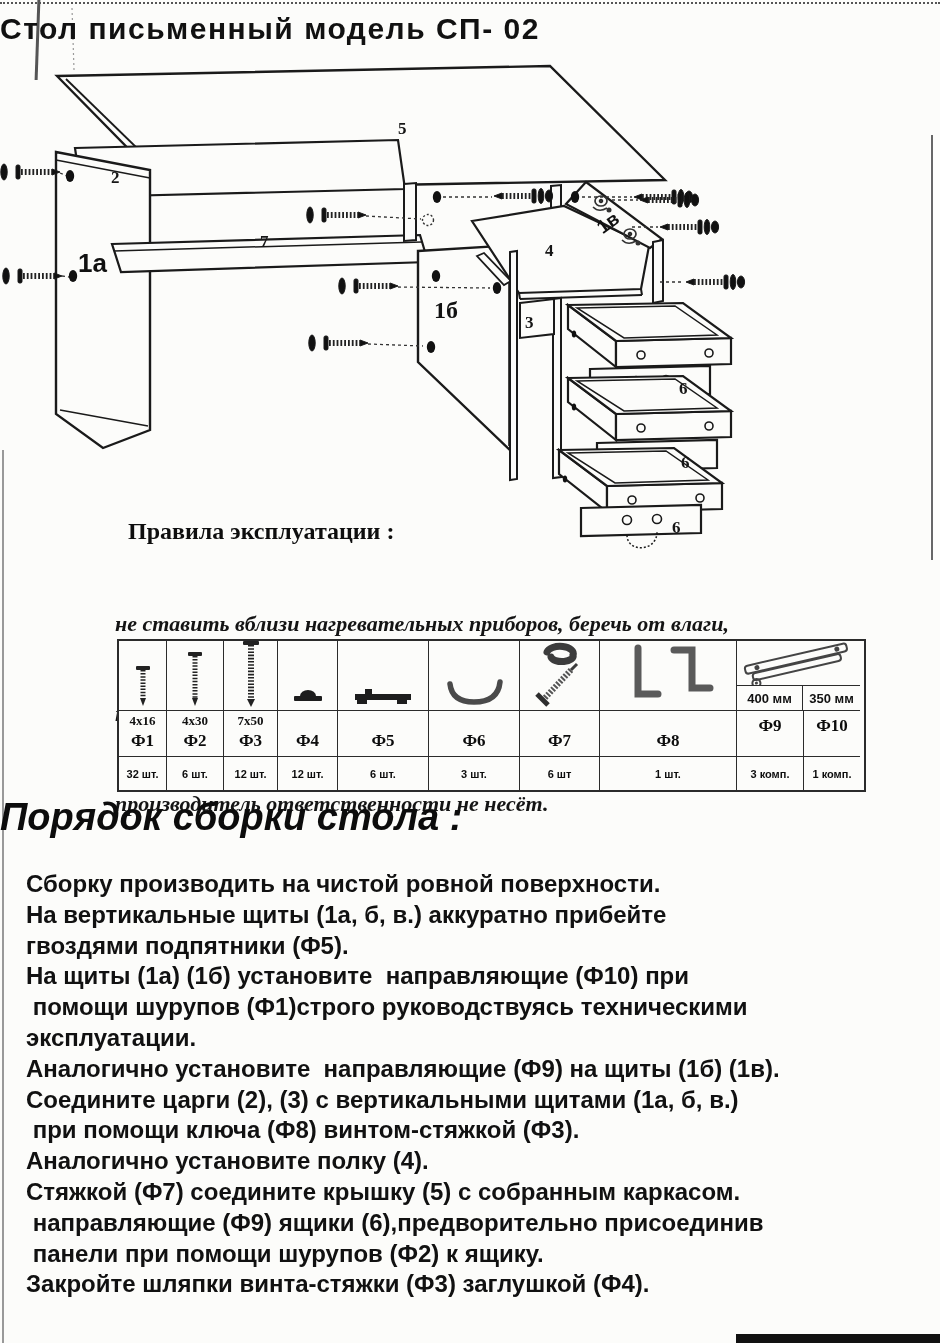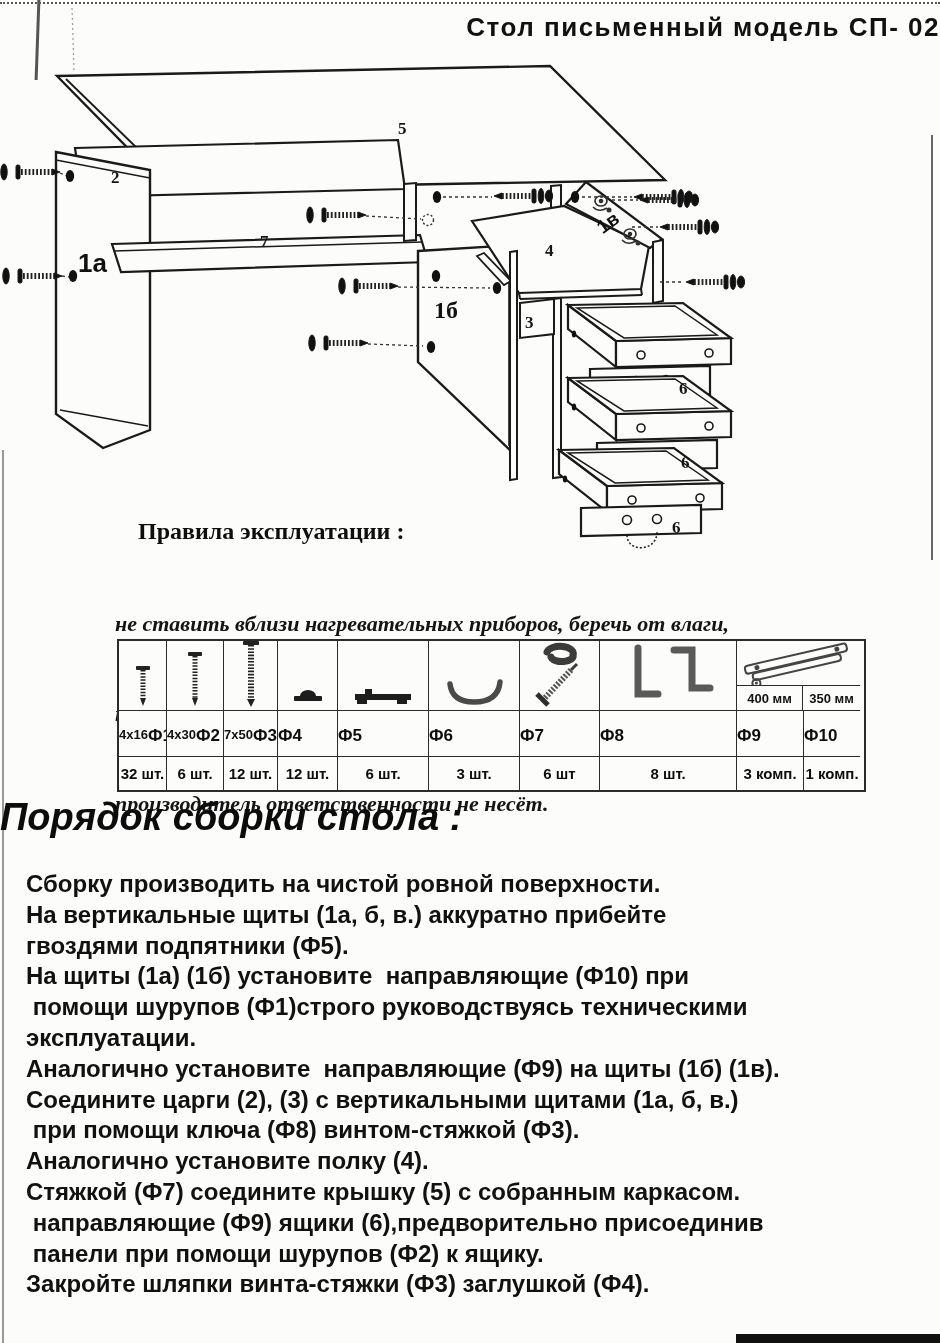--- a/index.html
+++ b/index.html
@@ -5,47 +5,47 @@
   html,body{margin:0;padding:0;background:#ffffff;}
   .page{position:relative;width:940px;height:1343px;background:#fcfcfa;overflow:hidden;
         font-family:"Liberation Sans",sans-serif;color:#151515;}
   
   .top-edge{position:absolute;left:0;top:2px;width:940px;height:0;border-top:2px dotted #555;}
   .right-line{position:absolute;left:931px;top:135px;width:2px;height:425px;background:#666;}
   .left-line{position:absolute;left:2px;top:450px;width:2px;height:893px;background:#999;}
   .corner-bar{position:absolute;left:736px;top:1334px;width:204px;height:9px;background:#111;}
   .fold-squiggle{position:absolute;left:36px;top:0;width:3px;height:80px;background:#555;transform:rotate(2deg);}
 
-  .title{position:absolute;left:0;top:12px;width:940px;text-align:right;
-         font-weight:bold;font-size:26px;letter-spacing:1.5px;color:#111;}
+  .title{position:absolute;left:0;top:12px;width:940px;text-align:left;
+         font-weight:bold;font-size:30px;letter-spacing:1.5px;color:#111;}
 
   .diagram{position:absolute;left:0;top:0;width:940px;height:565px;}
   .diagram *{vector-effect:none;}
   .dl-serif{font-family:"Liberation Serif",serif;font-weight:700;font-size:17px;fill:#161616;}
   .dl-1a{font-family:"Liberation Sans",sans-serif;font-weight:700;font-size:26px;fill:#111;}
   .dl-1b{font-family:"Liberation Serif",serif;font-weight:700;font-size:24px;fill:#111;}
   .dl-1v{font-family:"Liberation Sans",sans-serif;font-weight:700;font-size:19px;fill:#111;}
 
   .rules{position:absolute;left:115px;top:518px;width:740px;}
-  .rules-heading{font-family:"Liberation Serif",serif;font-weight:700;font-size:24px;margin-left:23px;color:#0e0e0e;}
+  .rules-heading{font-family:"Liberation Serif",serif;font-weight:700;font-size:24px;margin-left:13px;color:#0e0e0e;}
   .rules-lines{margin-top:4px;font-family:"Liberation Serif",serif;font-style:italic;font-weight:700;
                font-size:22px;line-height:30px;color:#141414;white-space:pre;}
 
   .parts-table{position:absolute;left:117px;top:639px;width:745px;
                display:grid;grid-template-columns:48px 57px 54px 60px 91px 91px 80px 137px 67px 56px;
                grid-template-rows:70px 46px 33px;border:2px solid #2b2b2b;background:#fcfcfa;}
   .tcell{border-right:1.6px solid #2b2b2b;border-bottom:1.6px solid #2b2b2b;box-sizing:border-box;
          display:flex;align-items:center;justify-content:center;overflow:hidden;}
   .tcell.noright{border-right:none;}
   .tcell.nobottom{border-bottom:none;}
   .icon-cell{align-items:flex-end;padding-bottom:2px;}
-  .label-cell{flex-direction:row;justify-content:flex-start;padding-top:2px;}
+  .label-cell{flex-direction:column;justify-content:flex-start;padding-top:2px;font-family:Liberation Serif, serif;}
   .size-txt{font-size:13px;font-weight:700;line-height:15px;height:15px;color:#111;}
   .flabel{font-size:17px;font-weight:700;color:#0d0d0d;margin-top:3px;}
-  .qty-cell{font-size:15px;font-weight:700;color:#0d0d0d;}
+  .qty-cell{font-size:11px;font-weight:700;color:#0d0d0d;}
   .rail-cell{flex-direction:column;justify-content:flex-end;padding:0;align-items:stretch;}
   .rail-wrap{display:flex;justify-content:center;align-items:flex-end;height:44px;}
   .size-row{display:flex;border-top:1.6px solid #2b2b2b;height:24px;}
   .size-half{flex:0 0 65px;display:flex;align-items:center;justify-content:center;
              font-size:13px;font-weight:700;color:#111;}
   .size-half.second{flex:1 1 auto;border-left:1.6px solid #2b2b2b;}
 
   .assembly-heading{position:absolute;left:0;top:796px;width:940px;text-align:left;padding-right:90px;
                     box-sizing:border-box;font-weight:700;font-style:italic;font-size:38px;color:#0c0c0c;}
   .instructions{position:absolute;left:26px;top:869px;width:912px;
@@ -332,21 +332,21 @@
       <div class="flabel">Ф10</div>
     </div>
 
     <div class="tcell qty-cell nobottom" style="grid-area:3/1">32 шт.</div>
     <div class="tcell qty-cell nobottom" style="grid-area:3/2">6 шт.</div>
     <div class="tcell qty-cell nobottom" style="grid-area:3/3">12 шт.</div>
     <div class="tcell qty-cell nobottom" style="grid-area:3/4">12 шт.</div>
     <div class="tcell qty-cell nobottom" style="grid-area:3/5">6 шт.</div>
     <div class="tcell qty-cell nobottom" style="grid-area:3/6">3 шт.</div>
     <div class="tcell qty-cell nobottom" style="grid-area:3/7">6 шт</div>
-    <div class="tcell qty-cell nobottom" style="grid-area:3/8">8 шт.</div>
+    <div class="tcell qty-cell nobottom" style="grid-area:3/8">1 шт.</div>
     <div class="tcell qty-cell nobottom" style="grid-area:3/9">3 комп.</div>
     <div class="tcell qty-cell nobottom noright" style="grid-area:3/10">1 комп.</div>
   </div>
 
   <div class="assembly-heading">Порядок сборки стола :</div>
 
   <div class="instructions">
     <div class="instr-line">Сборку производить на чистой ровной поверхности.</div>
     <div class="instr-line">На вертикальные щиты (1а, б, в.) аккуратно прибейте</div>
     <div class="instr-line">гвоздями подпятники (Ф5).</div>

